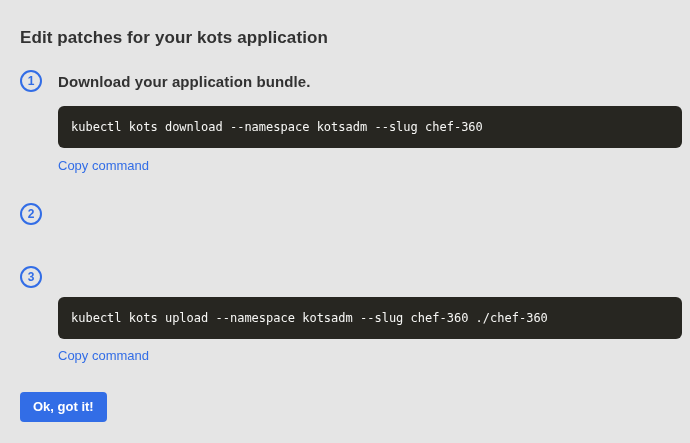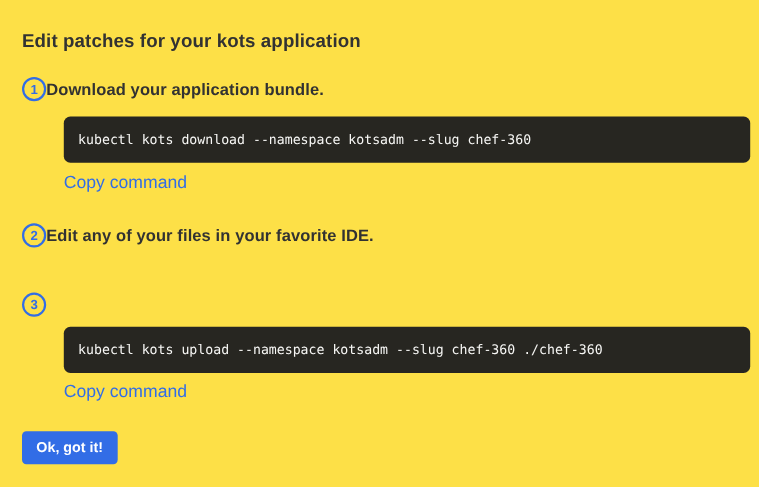--- a/index.html
+++ b/index.html
@@ -7,21 +7,21 @@
   body {
     font-family: "Liberation Sans", sans-serif;
     width: 690px;
     height: 443px;
     position: relative;
     overflow: hidden;
   }
   .page {
     position: absolute;
     inset: 0;
-    background: #fde047;
+    background: #e5e5e5;
   }
   .title {
     position: absolute;
     left: 20px;
     top: 28px;
     font-size: 17px;
     line-height: 20px;
     font-weight: 700;
     color: #323232;
     letter-spacing: 0.1px;
@@ -41,20 +41,21 @@
     border: 2px solid #326de6;
     border-radius: 50%;
     color: #326de6;
     font-size: 12px;
     font-weight: 700;
     line-height: 18px;
     text-align: center;
     flex: 0 0 22px;
   }
   .step-heading {
+    margin-left: 16px;
     font-size: 15px;
     font-weight: 700;
     color: #323232;
     letter-spacing: 0.1px;
   }
   .code-block {
     position: absolute;
     left: 58px;
     width: 624px;
     height: 42px;
@@ -68,21 +69,21 @@
   .code-block.c2 { top: 297px; }
   .code-text {
     font-family: "DejaVu Sans Mono", monospace;
     font-size: 12px;
     color: #f7f7f5;
     white-space: nowrap;
   }
   .copy-link {
     position: absolute;
     left: 58px;
-    font-size: 16px;
+    font-size: 13px;
     color: #326de6;
     text-decoration: none;
     cursor: pointer;
   }
   .copy-link.l1 { top: 158px; }
   .copy-link.l2 { top: 348px; }
   .ok-button {
     position: absolute;
     left: 20px;
     top: 392px;
@@ -111,21 +112,20 @@
   </div>
 
   <div class="code-block c1">
     <span class="code-text">kubectl kots download --namespace kotsadm --slug chef-360</span>
   </div>
 
   <a class="copy-link l1">Copy command</a>
 
   <div class="step-row s2">
     <div class="step-badge">2</div>
-    <div class="step-heading">Edit any of your files in your favorite IDE.</div>
   </div>
 
   <div class="step-row s3">
     <div class="step-badge">3</div>
   </div>
 
   <div class="code-block c2">
     <span class="code-text">kubectl kots upload --namespace kotsadm --slug chef-360 ./chef-360</span>
   </div>
 

